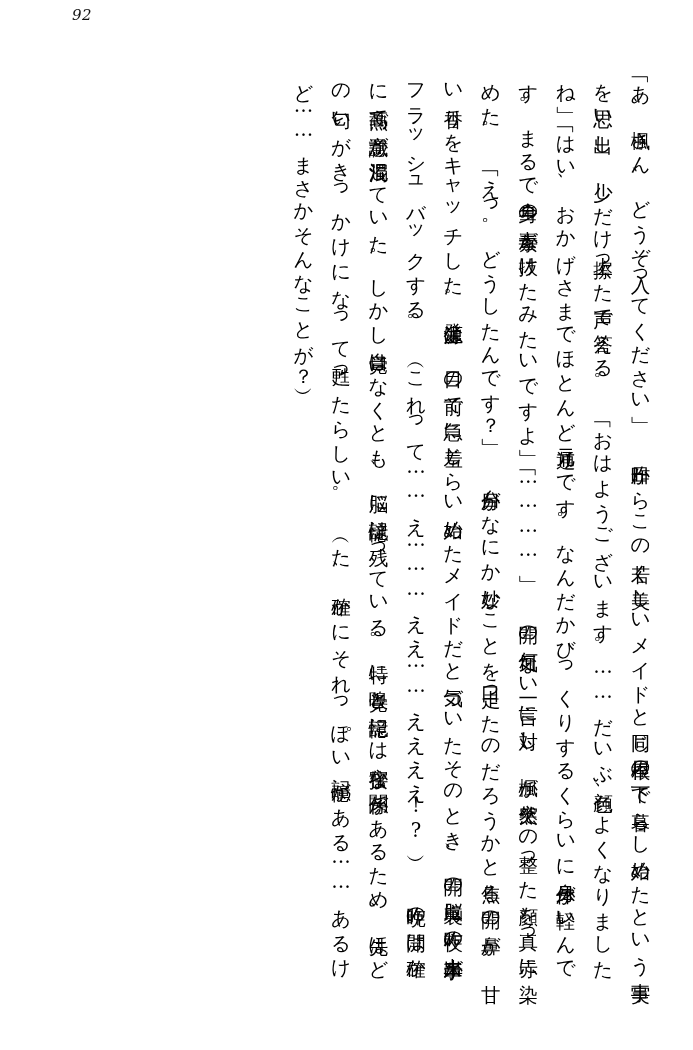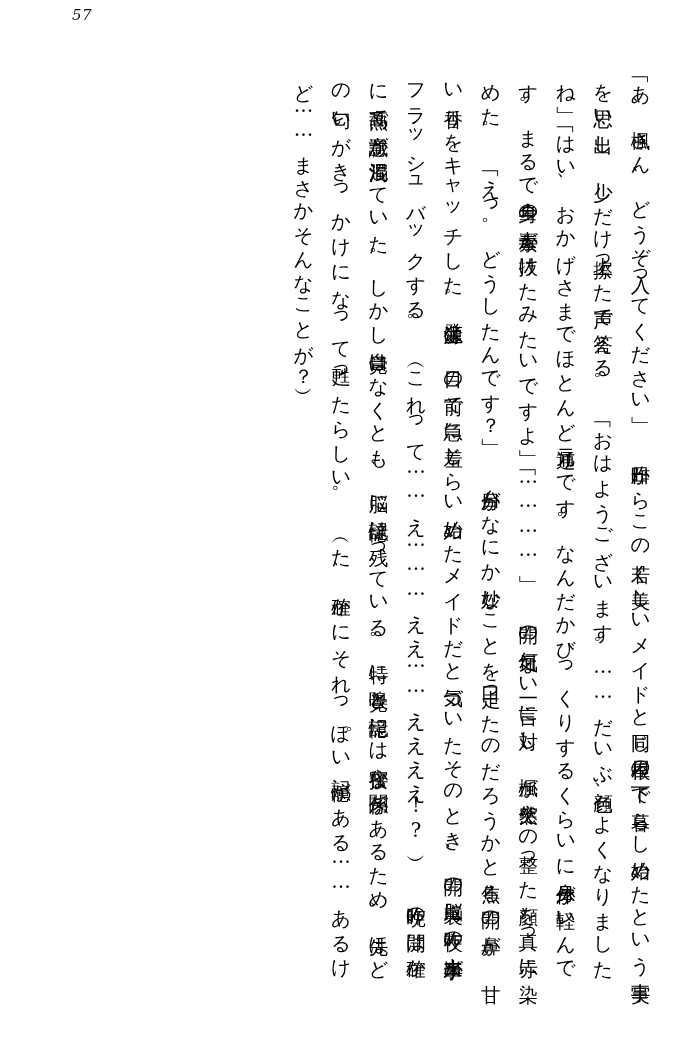--- a/index.html
+++ b/index.html
@@ -46,21 +46,21 @@
     text-align: justify;
     color: #000000;
   }
   
 </style>
 </head>
 <body>
 
 <div id="page">
 
-  <div id="page-number">57</div>
+  <div id="page-number">92</div>
 
   <div id="body-text">「あ、楓さん、どうぞ入ってください」
 　昨日からこの若く美しいメイドと同じ屋根の下で暮らし始めたという事実を思い出し、少しだけ上擦った声で答える。
 「おはようございます。……だいぶ顔色、よくなりましたね」
 「はい、おかげさまでほとんど元通りです。なんだかびっくりするくらいに身体が軽いんです。まるで全身の毒素が抜けたみたいですよ」
 「…………」
 　開の何気ない一言に対し、楓が突然その整った顔を真っ赤に染めた。
 「えっ。どうしたんです？」
 　自分がなにか妙なことを口走ったのだろうかと焦る開の鼻が、甘い香りをキャッチした。発生源は、目の前で急に羞じらい始めたメイドだと気づいたそのとき、開の脳裏に昨夜の出来事がフラッシュバックする。
 （これって……え………ええ……ええええ!?）

